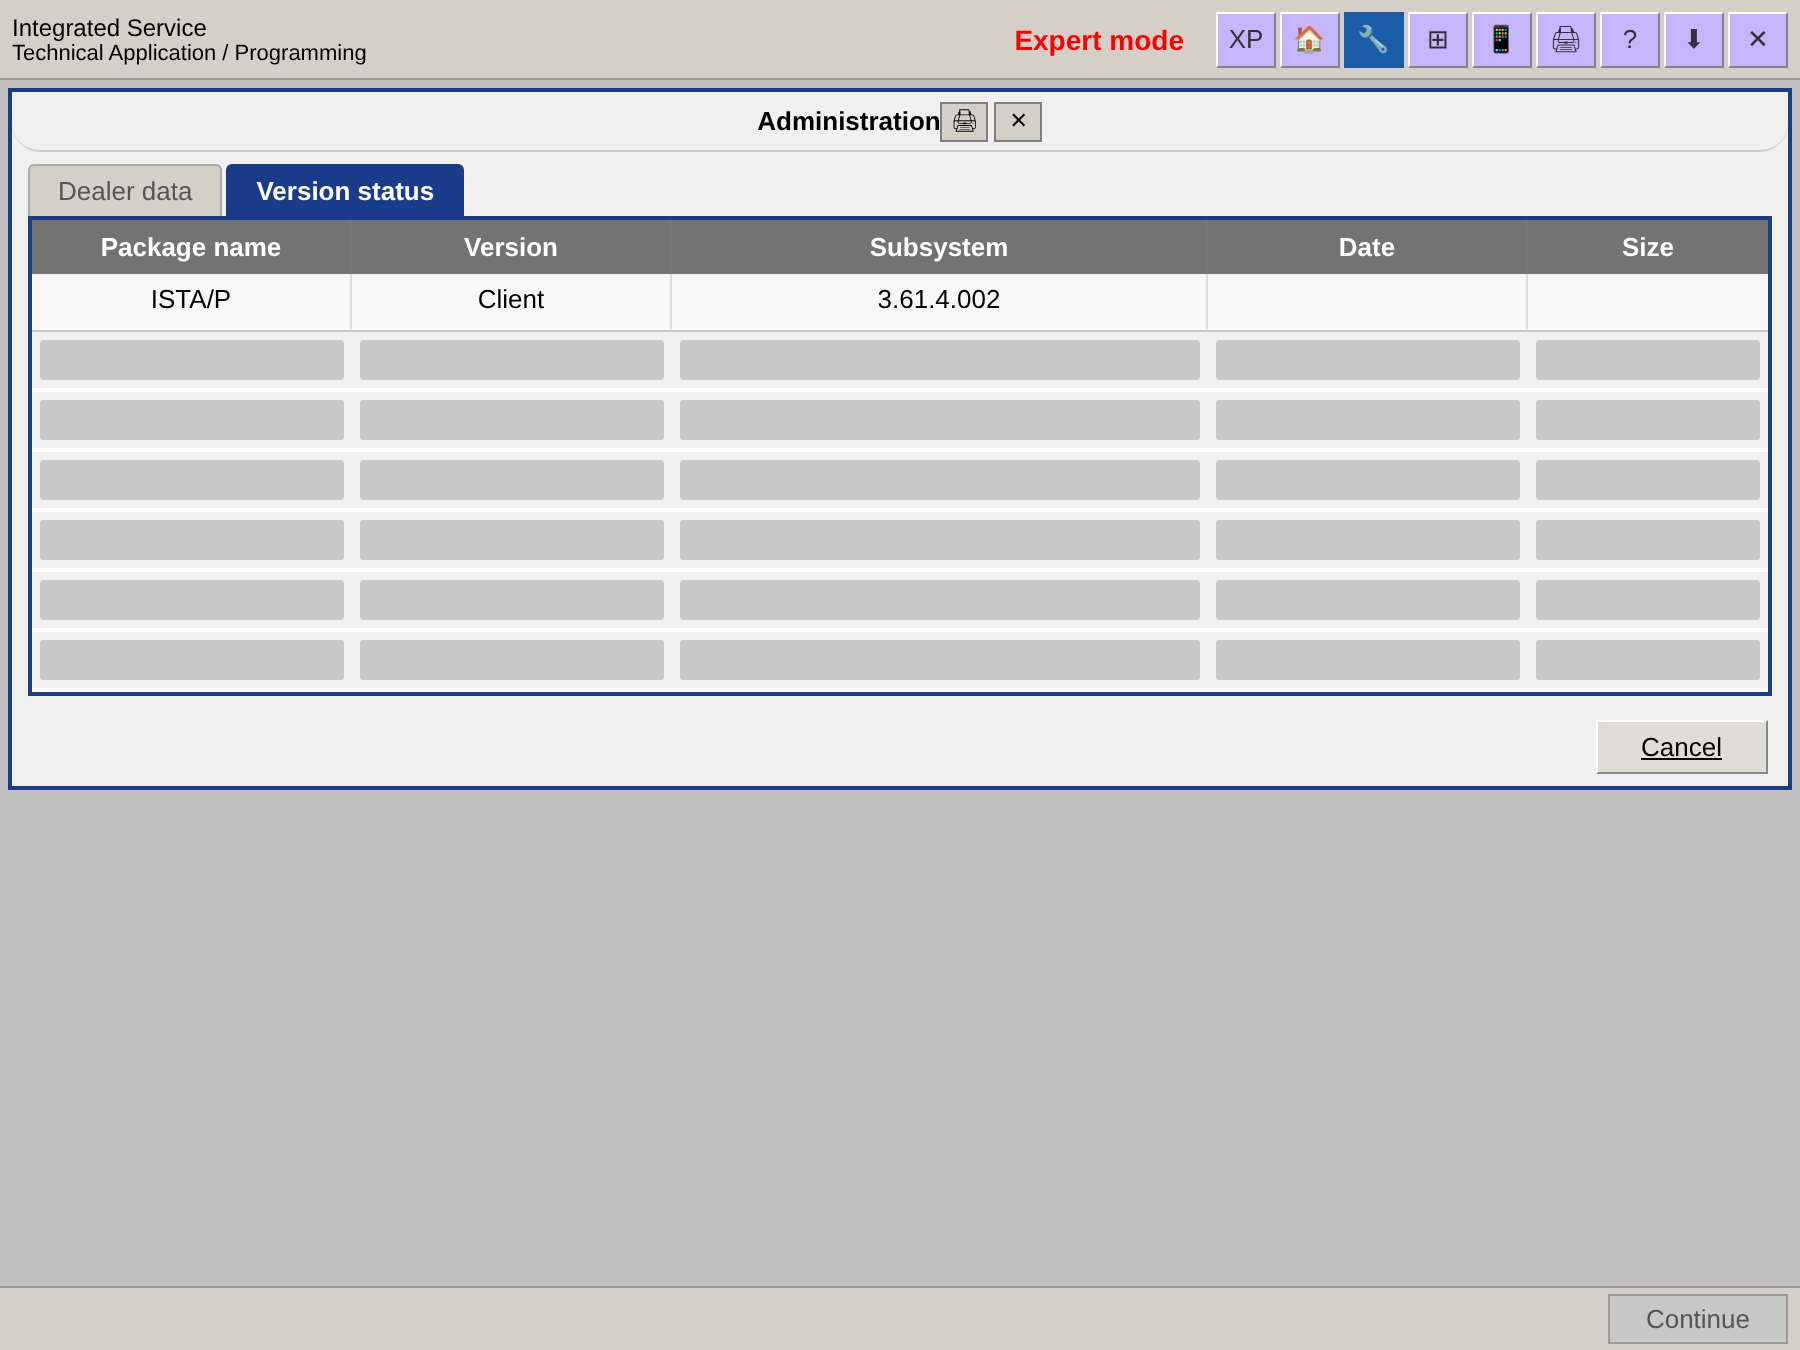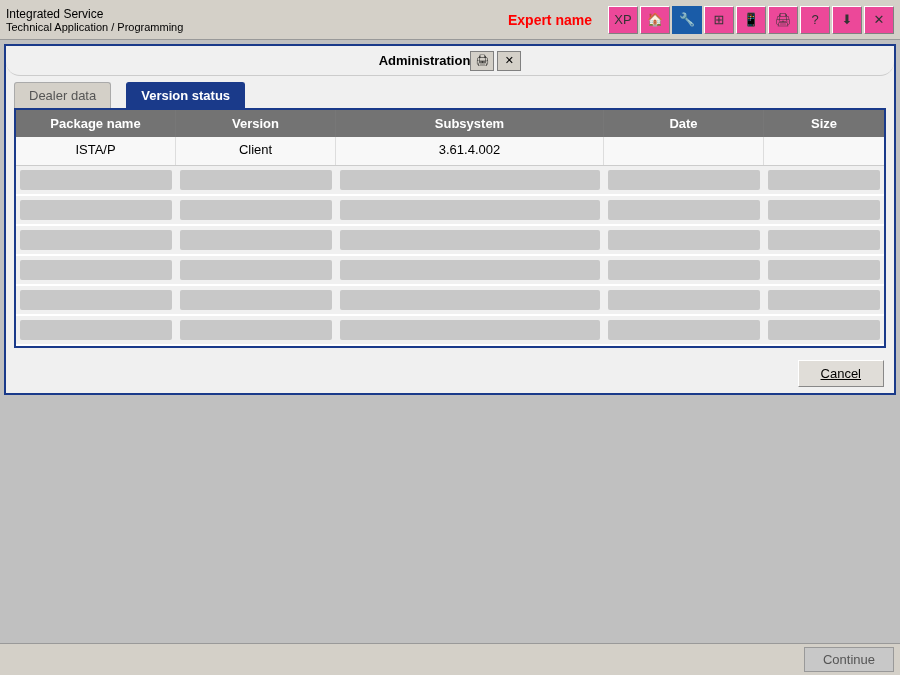--- a/index.html
+++ b/index.html
@@ -40,21 +40,21 @@
       margin: 0 16px;
     }
     .toolbar-icons {
       display: flex;
       gap: 2px;
       align-items: center;
     }
     .toolbar-btn {
       width: 30px;
       height: 28px;
-      background: #ec4899;
+      background: #c4b5fd;
       border: 1px solid #808080;
       border-top-color: #fff;
       border-left-color: #fff;
       display: flex;
       align-items: center;
       justify-content: center;
       cursor: pointer;
       font-size: 13px;
       color: #333;
     }
@@ -100,21 +100,21 @@
       justify-content: center;
       cursor: pointer;
       font-size: 11px;
     }
 
     
     .tabs {
       display: flex;
       align-items: flex-end;
       padding: 6px 8px 0 8px;
-      gap: 15px;
+      gap: 2px;
       background: #f0f0f0;
     }
     .tab {
       padding: 5px 14px;
       background: #e0ddd8;
       border: 1px solid #aaa;
       border-bottom: none;
       cursor: pointer;
       font-size: 13px;
       color: #333;
@@ -226,21 +226,21 @@
     }
   </style>
 </head>
 <body>
 
 <div class="title-bar">
   <div class="title-bar-text">
     <div class="line1">Integrated Service</div>
     <div class="line2">Technical Application / Programming</div>
   </div>
-  <div class="expert-mode-label">Expert name</div>
+  <div class="expert-mode-label">Expert mode</div>
   <div class="toolbar-icons">
     <div class="toolbar-btn">XP</div>
     <div class="toolbar-btn">🏠</div>
     <div class="toolbar-btn active">🔧</div>
     <div class="toolbar-btn">⊞</div>
     <div class="toolbar-btn">📱</div>
     <div class="toolbar-btn">🖨</div>
     <div class="toolbar-btn">?</div>
     <div class="toolbar-btn">⬇</div>
     <div class="toolbar-btn">✕</div>

